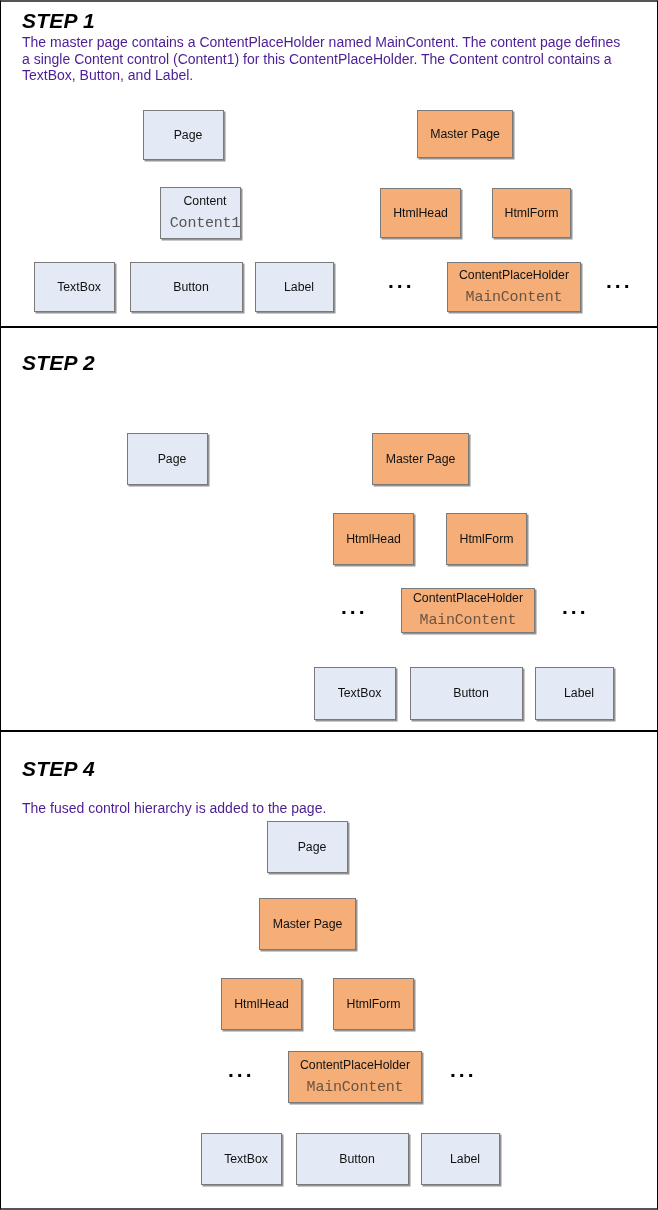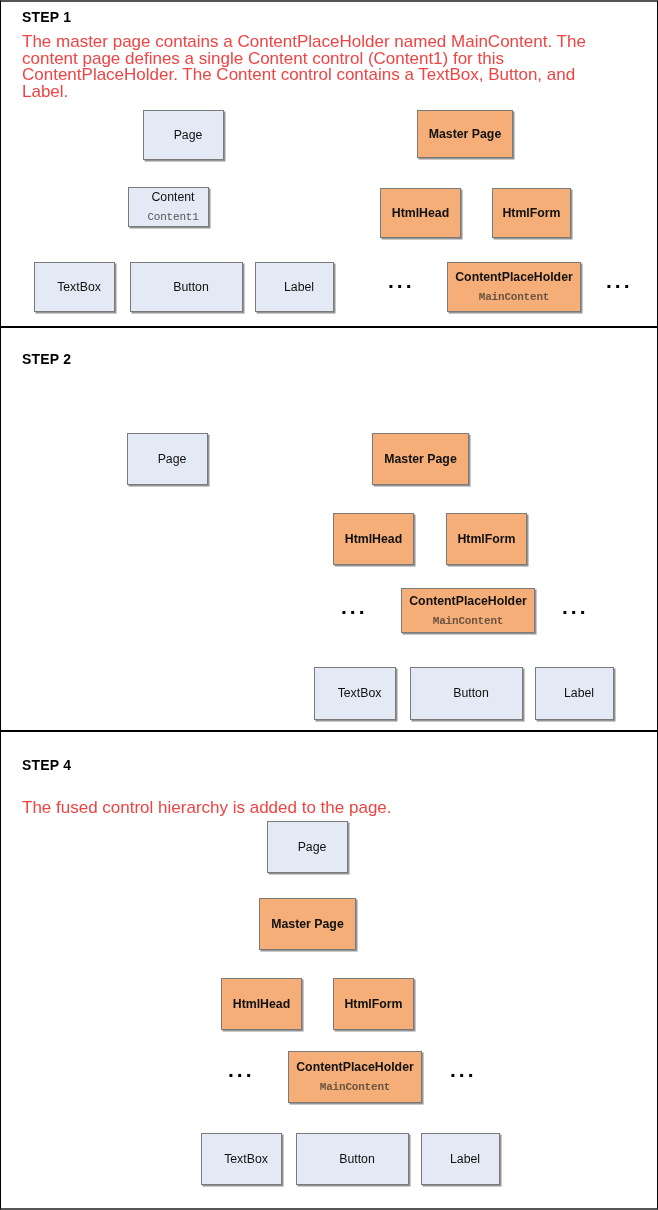--- a/index.html
+++ b/index.html
@@ -4,32 +4,32 @@
 <style>
   html,body{margin:0;padding:0;background:#ffffff;}
   body{font-family:"Liberation Sans",sans-serif;}
   #page{position:relative;width:658px;height:1210px;background:#ffffff;overflow:hidden;}
   .section{position:absolute;left:0;width:658px;box-sizing:border-box;
            border-top:1px solid #000;border-bottom:1px solid #000;
            border-left:1px solid #000;border-right:1px solid #000;background:#fff;}
   #sec1{top:0;height:327px;border-top:2px solid #555;}
   #sec2{top:327px;height:404px;}
   #sec3{top:731px;height:479px;border-bottom:2px solid #555;}
-  .step-title{position:absolute;left:22px;font-size:14px;font-weight:bold;color:#000;
-              letter-spacing:.2px;white-space:nowrap;}
-  .step-desc{position:absolute;left:22px;font-size:17px;color:#ef4444;line-height:16.5px;}
+  .step-title{position:absolute;left:22px;font-size:21px;font-weight:bold;color:#000;
+              letter-spacing:.2px;white-space:nowrap;font-style:italic;}
+  .step-desc{position:absolute;left:22px;font-size:14px;color:#4c1d95;line-height:16.5px;}
   .edges{position:absolute;left:0;top:0;width:658px;height:1210px;pointer-events:none;}
   .node{position:absolute;box-sizing:border-box;border:1px solid #7a7a7a;
         box-shadow:1.5px 1.5px 0 rgba(60,60,60,.55);
         display:flex;flex-direction:column;align-items:center;justify-content:center;
         text-align:center;line-height:1.15;}
   .node.blue{background:#e3eaf5;padding-left:9px;}
-  .node.orange{background:#f5ae77;font-weight:bold;}
+  .node.orange{background:#f5ae77;}
   .node .t1{font-size:12.3px;color:#111;font-family:"Liberation Sans",sans-serif;}
-  .node .t2{font-size:11px;color:#555;font-family:"Liberation Mono",monospace;margin-top:7px;letter-spacing:-.2px;}
+  .node .t2{font-size:15px;color:#555;font-family:"Liberation Mono",monospace;margin-top:7px;letter-spacing:-.2px;}
   .node.orange .t2{color:#6b5341;}
   .ellipsis{position:absolute;font-size:21px;font-weight:bold;color:#000;letter-spacing:3px;line-height:1;}
 </style>
 </head>
 <body>
 
 <div id="page">
 
   <svg class="edges" viewBox="0 0 658 1210" width="658" height="1210">
     <g stroke="#000" stroke-width="3.2" stroke-linecap="round" fill="none">
@@ -66,21 +66,21 @@
     </g>
   </svg>
 
   <div class="section" id="sec1"></div>
   <div class="step-title" style="top:9px">STEP 1</div>
   <div class="step-desc" style="top:34px;width:600px">The master page contains a ContentPlaceHolder named MainContent. The content page defines a single Content control (Content1) for this ContentPlaceHolder. The Content control contains a TextBox, Button, and Label.</div>
 
   <div class="node blue" style="left:143px;top:110px;width:81px;height:50px">
     <span class="t1">Page</span>
     </div>
-  <div class="node blue" style="left:128px;top:187px;width:81px;height:40px">
+  <div class="node blue" style="left:160px;top:187px;width:81px;height:52px">
     <span class="t1">Content</span>
     <span class="t2">Content1</span>
     </div>
   <div class="node blue" style="left:34px;top:262px;width:81px;height:50px">
     <span class="t1">TextBox</span>
     </div>
   <div class="node blue" style="left:130px;top:262px;width:113px;height:50px">
     <span class="t1">Button</span>
     </div>
   <div class="node blue" style="left:255px;top:262px;width:79px;height:50px">

